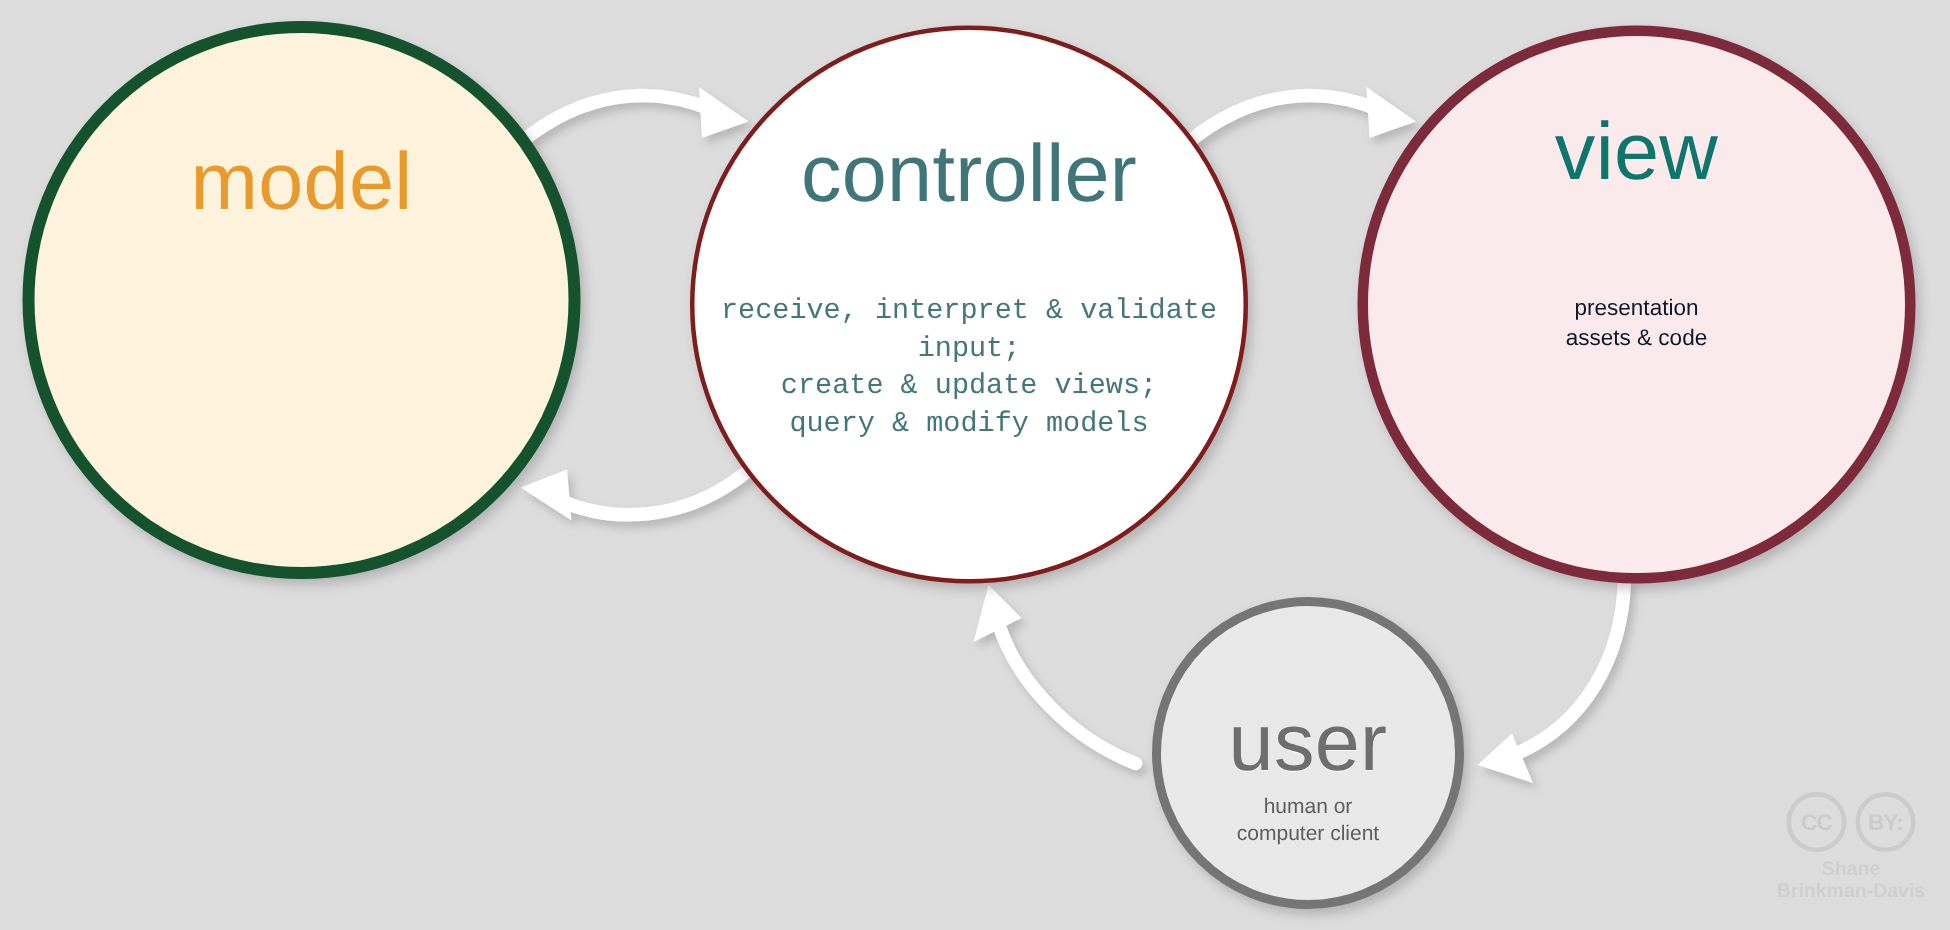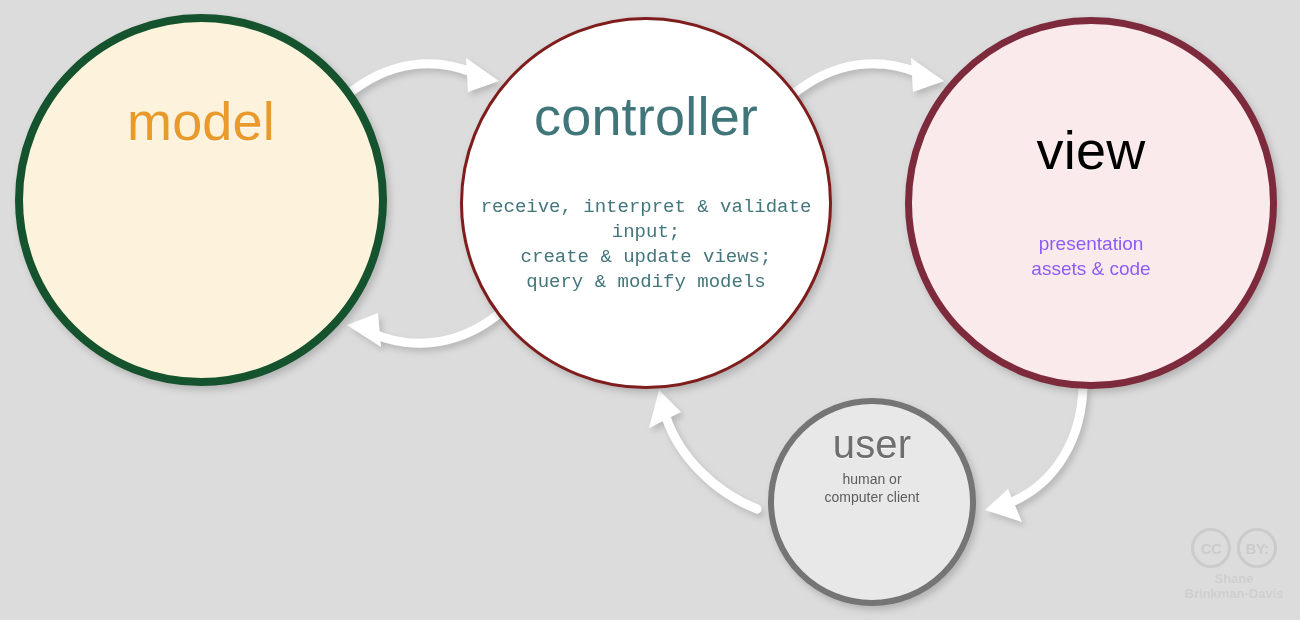--- a/index.html
+++ b/index.html
@@ -85,43 +85,43 @@
 
   
   #node-view {
     left: 905px; top: 17px;
     width: 372px; height: 372px;
     border: 7px solid #7d2b3c;
     background: #fbeaec;
     box-shadow: 3px 4px 7px rgba(120,120,120,0.40);
   }
   #node-view .node-title {
-    margin-top: 99px;
-    font-size: 54px;
-    color: #000000;
+    margin-top: 50px;
+    font-size: 54px;
+    color: #0f766e;
     text-shadow: 0 1px 0 rgba(255,255,255,0.80);
   }
   #node-view .node-desc {
-    margin-top: 54px;
-    font-size: 19px;
-    color: #8b5cf6;
+    margin-top: 68px;
+    font-size: 15px;
+    color: #0f172a;
   }
 
   
   #node-user {
     left: 768px; top: 398px;
     width: 208px; height: 208px;
     border: 6px solid #757575;
     background: #e8e8e8;
     box-shadow: 3px 4px 7px rgba(120,120,120,0.40);
     z-index: 3;
   }
   #node-user .node-title {
-    margin-top: 20px;
-    font-size: 40px;
+    margin-top: 64px;
+    font-size: 54px;
     color: #6e6e6e;
     text-shadow: 0 1px 0 rgba(255,255,255,0.85);
   }
   #node-user .node-desc {
     margin-top: 6px;
     font-size: 14px;
     color: #5d5d5d;
   }
 
   

